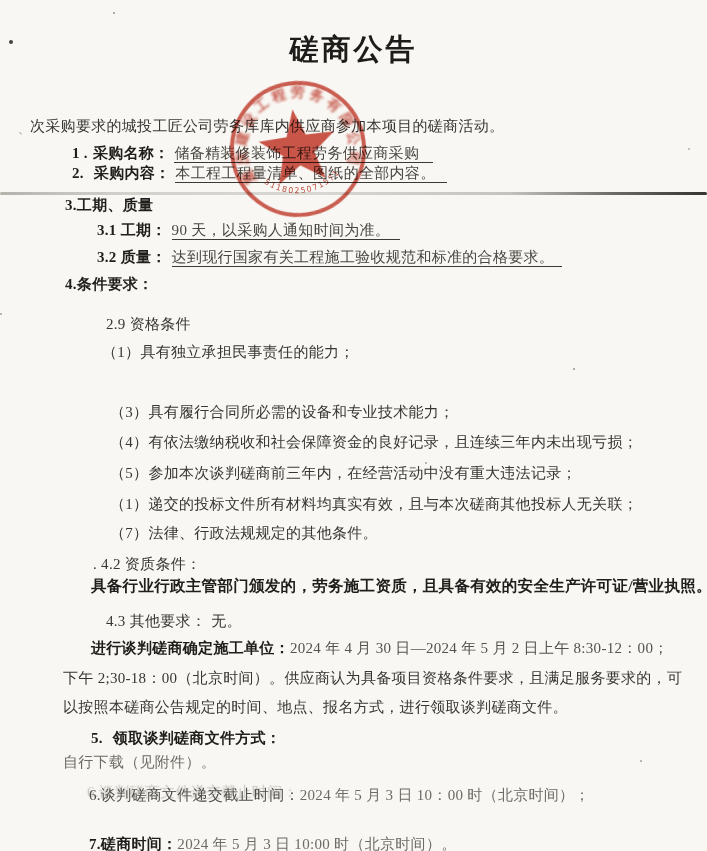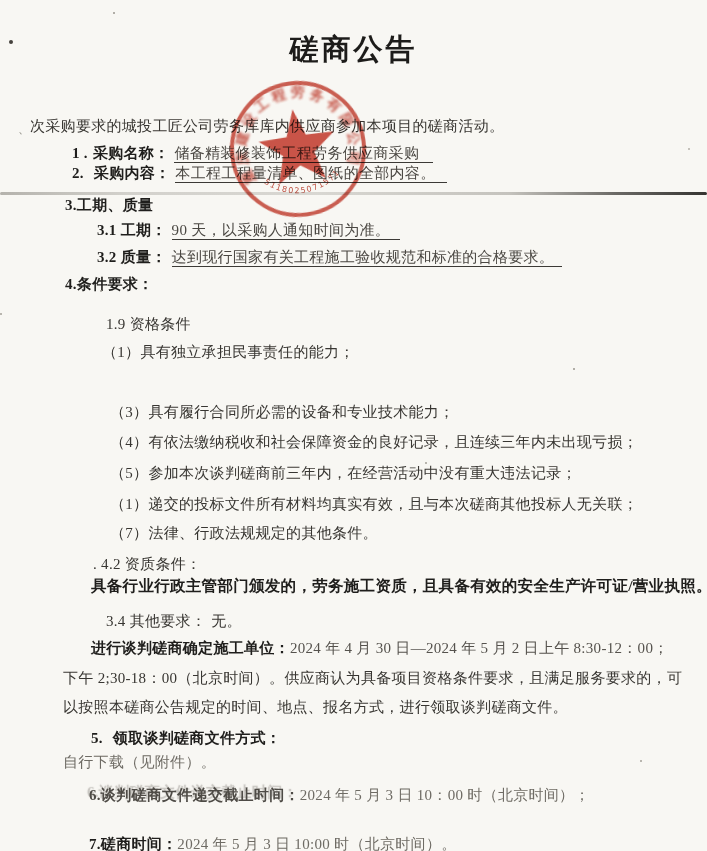--- a/index.html
+++ b/index.html
@@ -15,21 +15,21 @@
     position:absolute;top:30px;left:0;width:100%;
     text-align:center;font-size:29px;font-weight:bold;
     letter-spacing:3px;color:#1d1c1a;
   }
   .line{position:absolute;white-space:nowrap;font-size:15px;color:#383632;letter-spacing:.3px;}
   .b{font-weight:bold;color:#1f1e1c;}
   .u{border-bottom:1px solid #3c3a36;padding-bottom:1px;}
   .val{color:#4a4742;}
   .light{color:#6e6b64;}
   .mid{color:#55524d;}
-  .ghost{font-weight:bold;color:#4e4b46;text-shadow:-2px -3px 1px rgba(150,146,140,.5);}
+  .ghost{font-weight:normal;color:#4e4b46;text-shadow:-2px -3px 1px rgba(150,146,140,.5);}
   .gap{display:inline-block;width:10px;}
   .gap-sm{display:inline-block;width:5px;}
   .stray{position:absolute;font-size:12px;color:#8a877f;}
   .artifact-line{
     position:absolute;left:0;top:192px;width:707px;height:3px;
     background:linear-gradient(to right,
       rgba(125,122,114,.55) 0%,rgba(125,122,114,.30) 18%,
       rgba(125,122,114,.26) 45%,rgba(125,122,114,.42) 72%,
       rgba(60,58,54,.75) 87%,rgba(42,41,38,.95) 100%);
     border-radius:2px;
@@ -61,34 +61,34 @@
 
   <div class="line b" style="left:65px;top:196px;">3.工期、质量</div>
   <div class="line" style="left:97px;top:221px;">
     <span class="b">3.1 工期：</span><span class="gap-sm"></span><span class="u val" style="padding-right:10px;">90 天，以采购人通知时间为准。</span>
   </div>
   <div class="line" style="left:97px;top:248px;">
     <span class="b">3.2 质量：</span><span class="gap-sm"></span><span class="u val" style="padding-right:8px;">达到现行国家有关工程施工验收规范和标准的合格要求。</span>
   </div>
 
   <div class="line b" style="left:65px;top:275px;">4.条件要求：</div>
-  <div class="line" style="left:106px;top:315px;">1.9 资格条件</div>
+  <div class="line" style="left:106px;top:315px;">2.9 资格条件</div>
 
   <div class="line" style="left:102px;top:343px;">（1）具有独立承担民事责任的能力；</div>
   <div class="line" style="left:110px;top:403px;">（3）具有履行合同所必需的设备和专业技术能力；</div>
   <div class="line" style="left:110px;top:433px;">（4）有依法缴纳税收和社会保障资金的良好记录，且连续三年内未出现亏损；</div>
   <div class="line" style="left:110px;top:464px;">（5）参加本次谈判磋商前三年内，在经营活动中没有重大违法记录；</div>
   <div class="line" style="left:110px;top:495px;">（1）递交的投标文件所有材料均真实有效，且与本次磋商其他投标人无关联；</div>
   <div class="line" style="left:110px;top:524px;">（7）法律、行政法规规定的其他条件。</div>
 
   <div class="line" style="left:93px;top:555px;">. 4.2 资质条件：</div>
   <div class="line b" style="left:91px;top:576px;font-size:15.5px;">具备行业行政主管部门颁发的，劳务施工资质，且具备有效的安全生产许可证/营业执照。</div>
 
   <div class="line" style="left:106px;top:612px;">
-    <span>3.4 其他要求：</span><span class="gap-sm"></span><span>无。</span>
+    <span>4.3 其他要求：</span><span class="gap-sm"></span><span>无。</span>
   </div>
 
   <div class="line" style="left:91px;top:639px;">
     <span class="b">进行谈判磋商确定施工单位：</span><span class="mid">2024 年 4 月 30 日—2024 年 5 月 2 日上午 8:30-12：00；</span>
   </div>
   <div class="line" style="left:63px;top:669px;">下午 2;30-18：00（北京时间）。供应商认为具备项目资格条件要求，且满足服务要求的，可</div>
   <div class="line" style="left:63px;top:698px;">以按照本磋商公告规定的时间、地点、报名方式，进行领取谈判磋商文件。</div>
 
   <div class="line" style="left:91px;top:729px;">
     <span class="b">5.</span><span class="gap"></span><span class="b">领取谈判磋商文件方式：</span>

